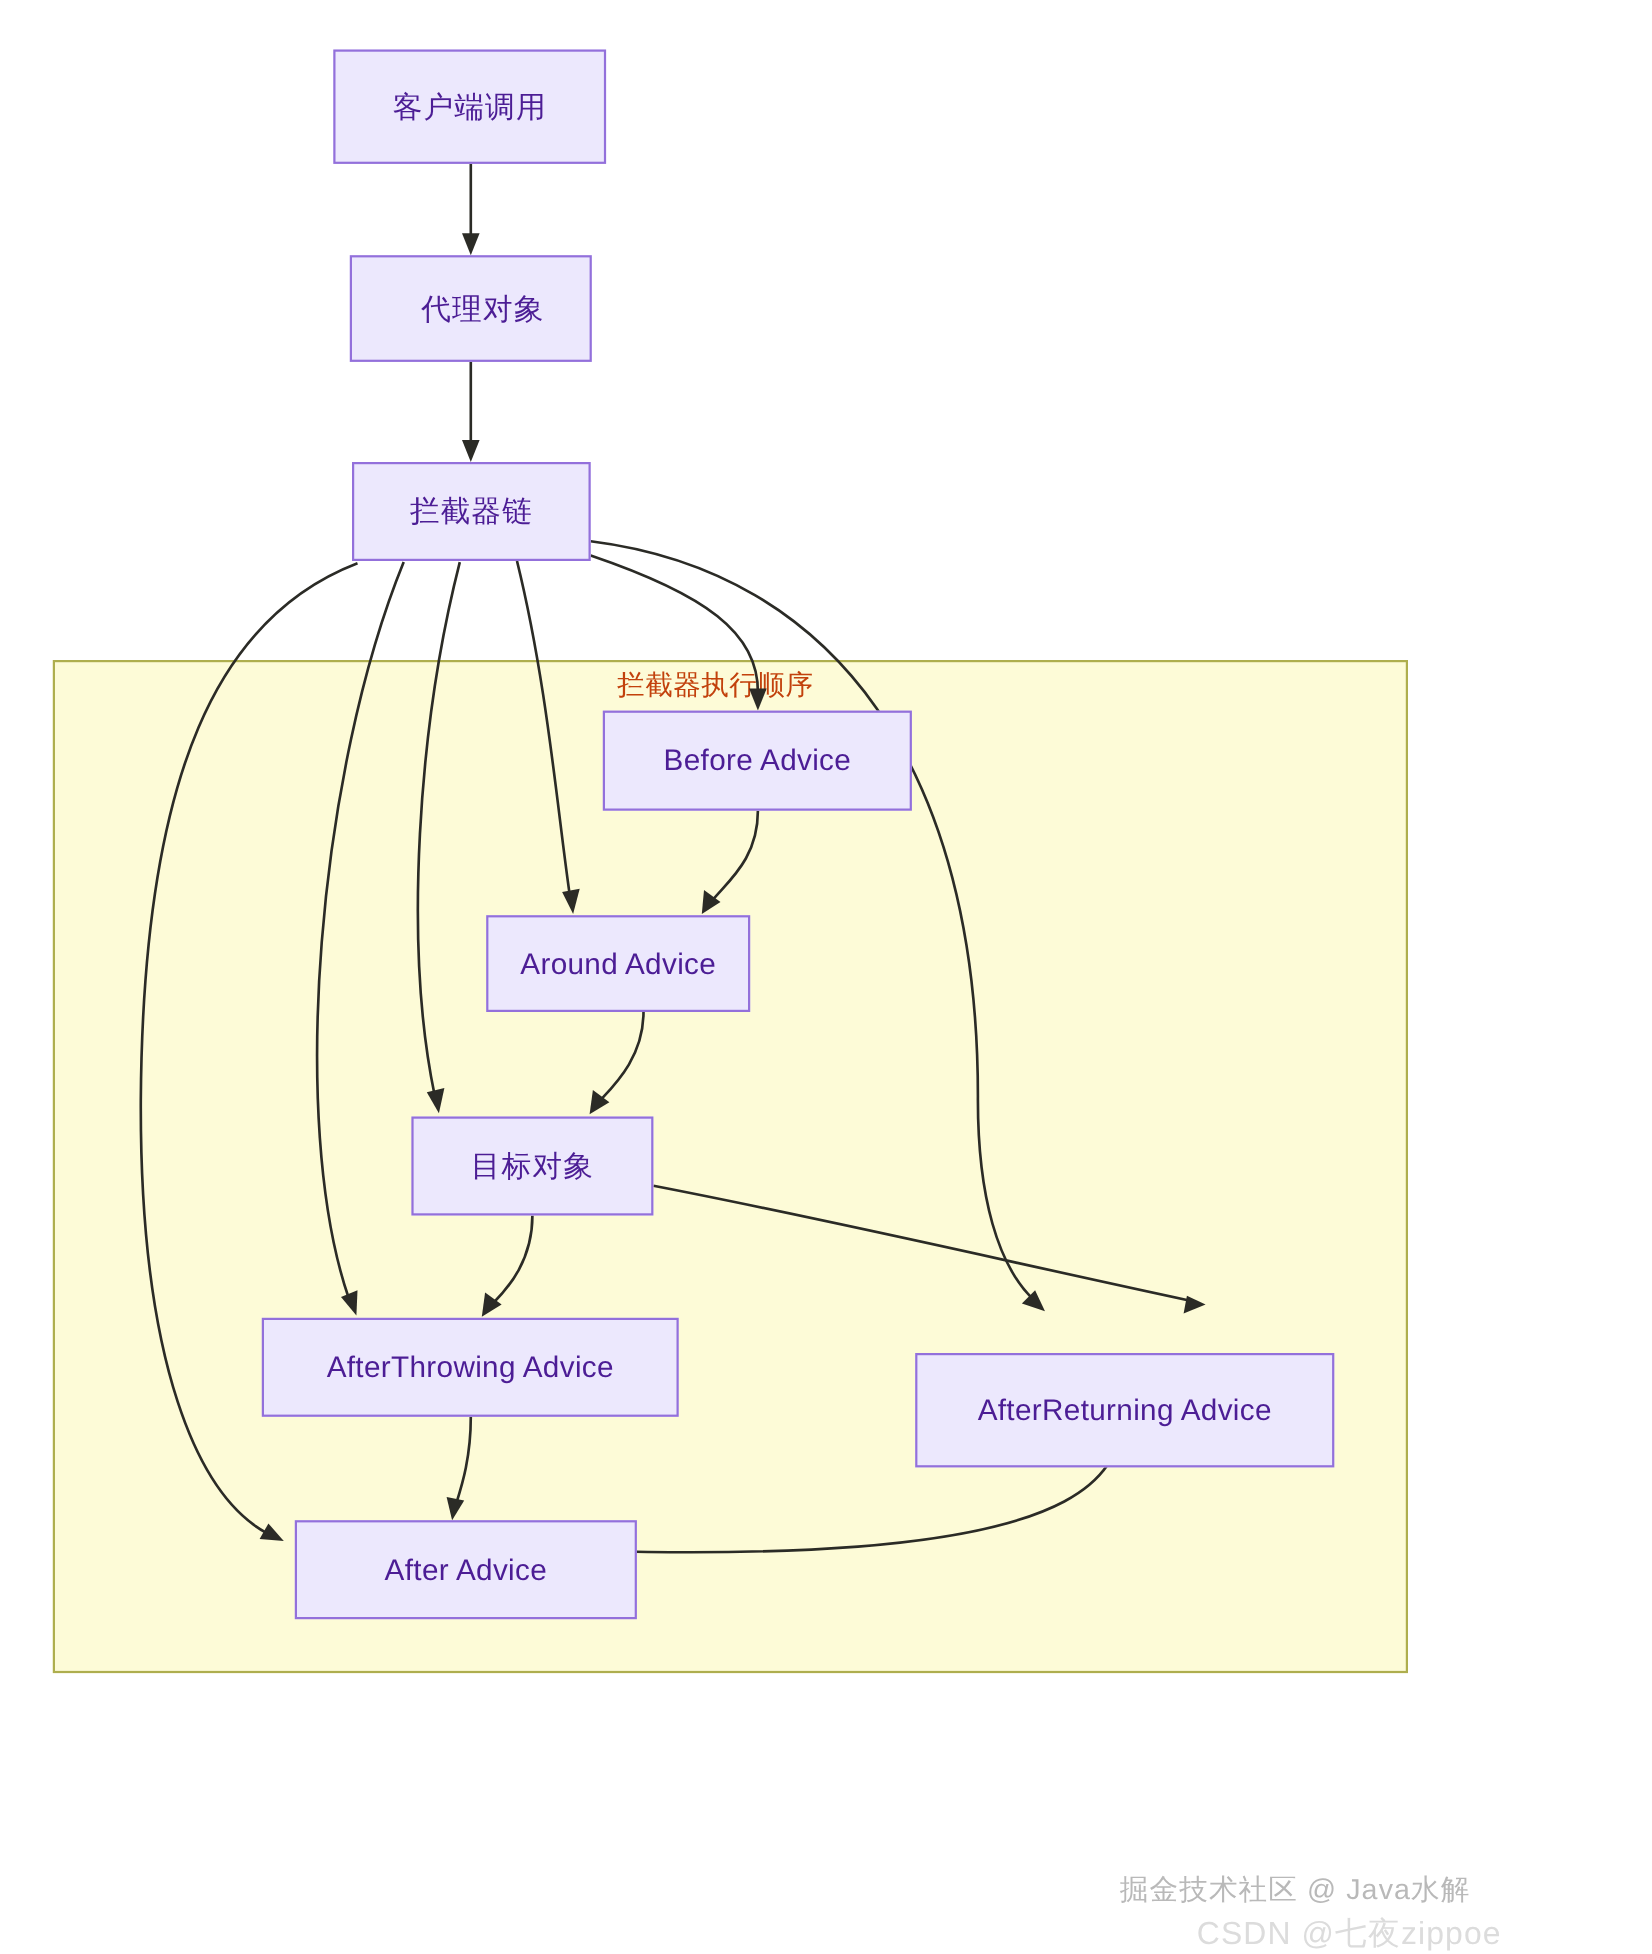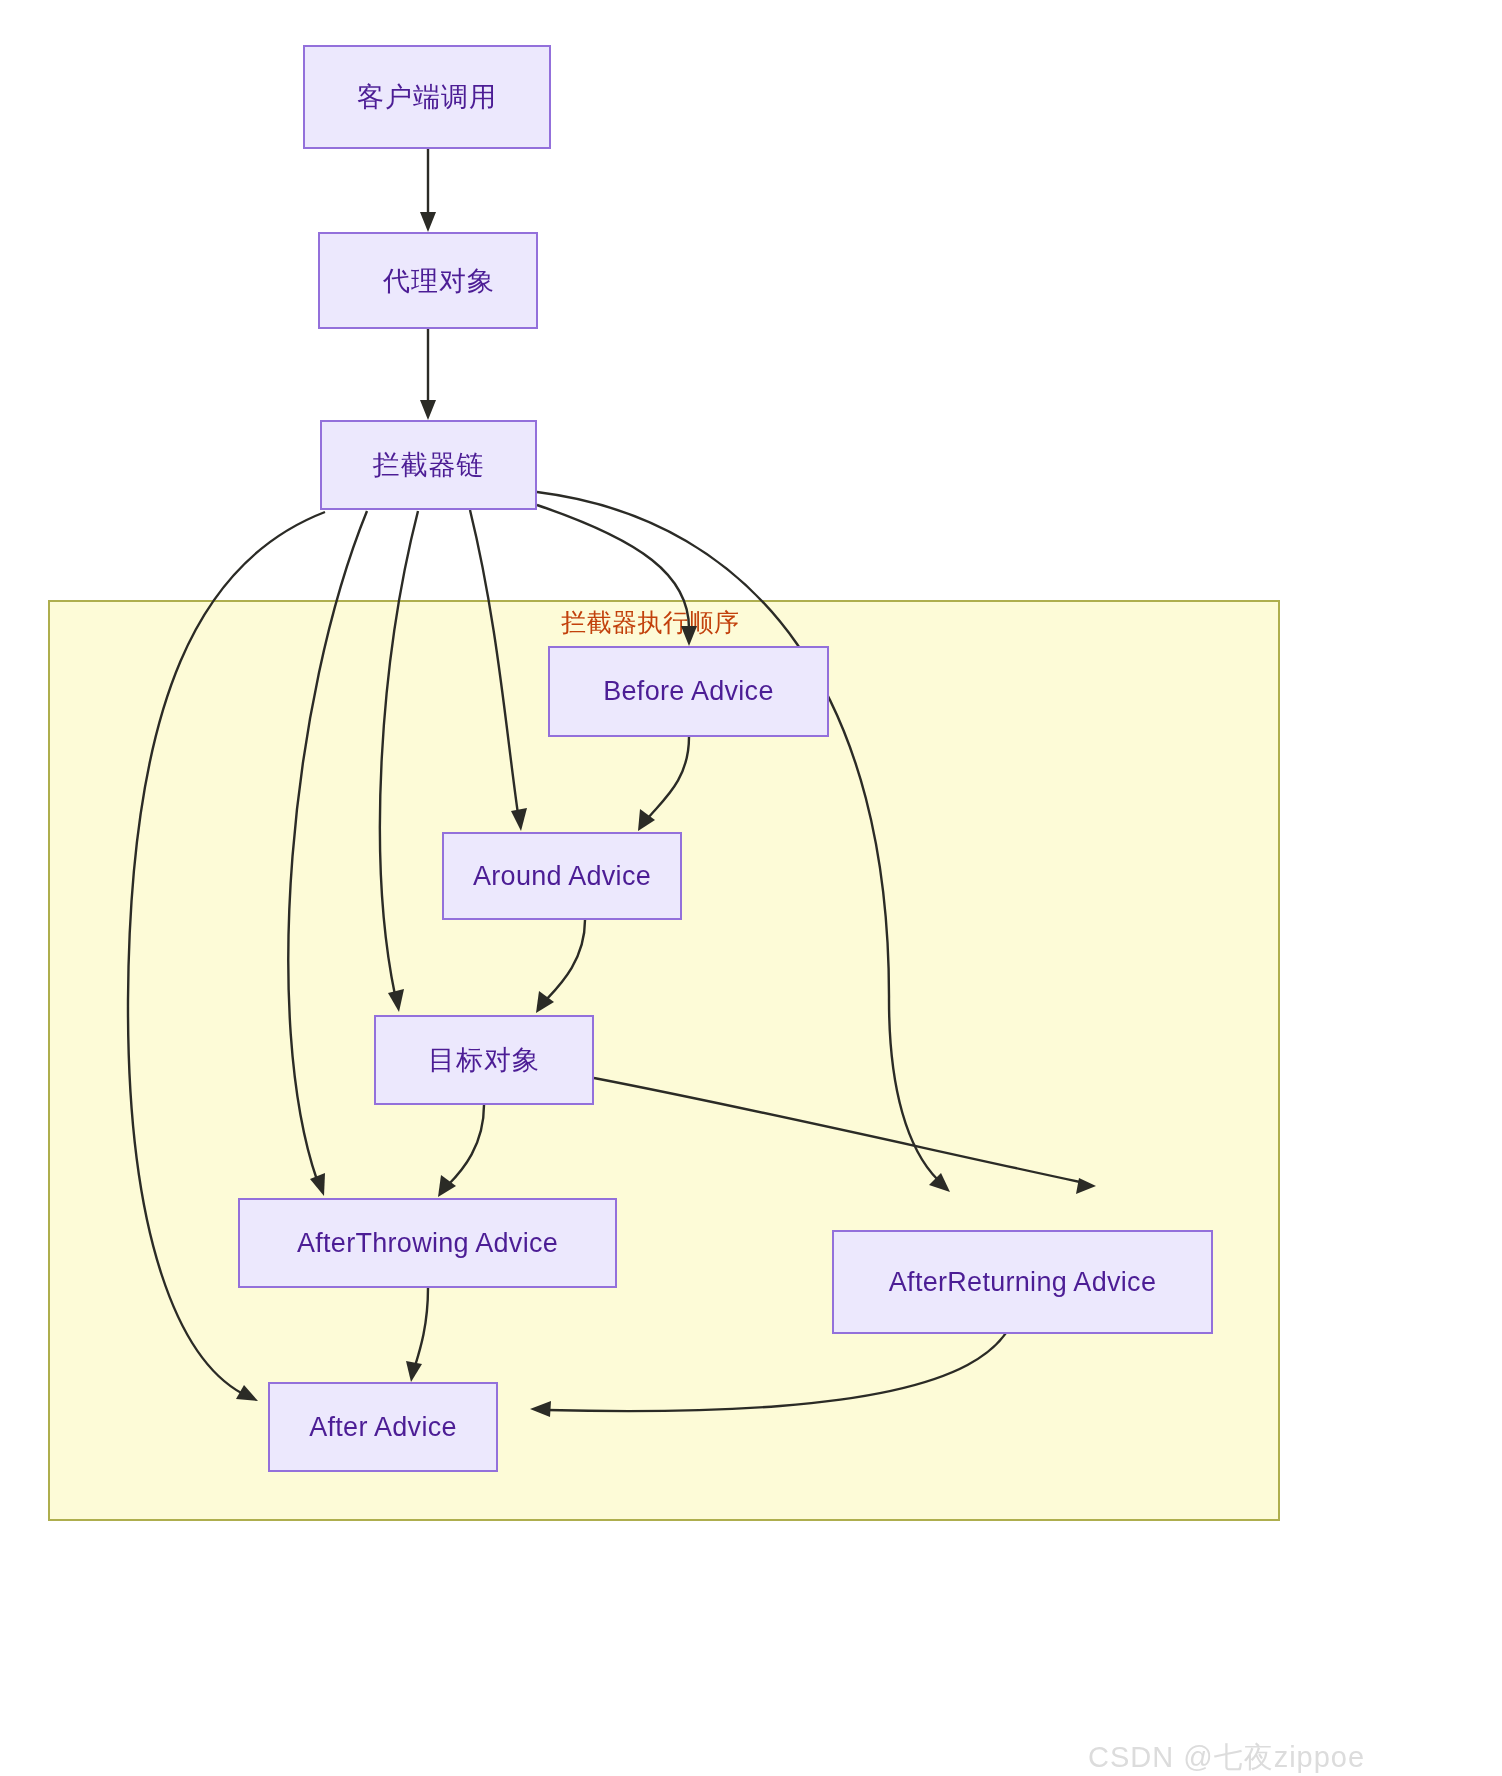--- a/index.html
+++ b/index.html
@@ -146,20 +146,21 @@
       </div>
       <div class="node" style="left: 374px; top: 1015px; width: 220px; height: 90px; background: rgb(236, 232, 253); border-color: rgb(147, 112, 219);">
         <span class="label-cn">目标对象</span>
       </div>
       <div class="node" style="left: 238px; top: 1198px; width: 379px; height: 90px; background: rgb(236, 232, 253); border-color: rgb(147, 112, 219);">
         <span class="label-en">AfterThrowing Advice</span>
       </div>
       <div class="node" style="left: 832px; top: 1198px; width: 381px; height: 104px; background: rgb(236, 232, 253); border-color: rgb(147, 112, 219); margin-top: 32px;">
         <span class="label-en">AfterReturning Advice</span>
       </div>
-      <div class="node" style="left: 268px; top: 1382px; width: 230px; height: 90px; background: rgb(236, 232, 253); border-color: rgb(147, 112, 219);">
+      <div class="node" style="left: 268px; top: 1382px; width: 311px; height: 90px; background: rgb(236, 232, 253); border-color: rgb(147, 112, 219);">
         <span class="label-en">After Advice</span>
       </div>
     </div>
 
+  <div class="wm wm-juejin" id="wm-juejin" style="left: 1018px; top: 1700px;">掘金技术社区 @ Java水解</div>
   <div class="wm wm-csdn" id="wm-csdn" style="left: 1088px; top: 1738px;">CSDN @七夜zippoe</div>
 
 </div>
 
 </body></html>

